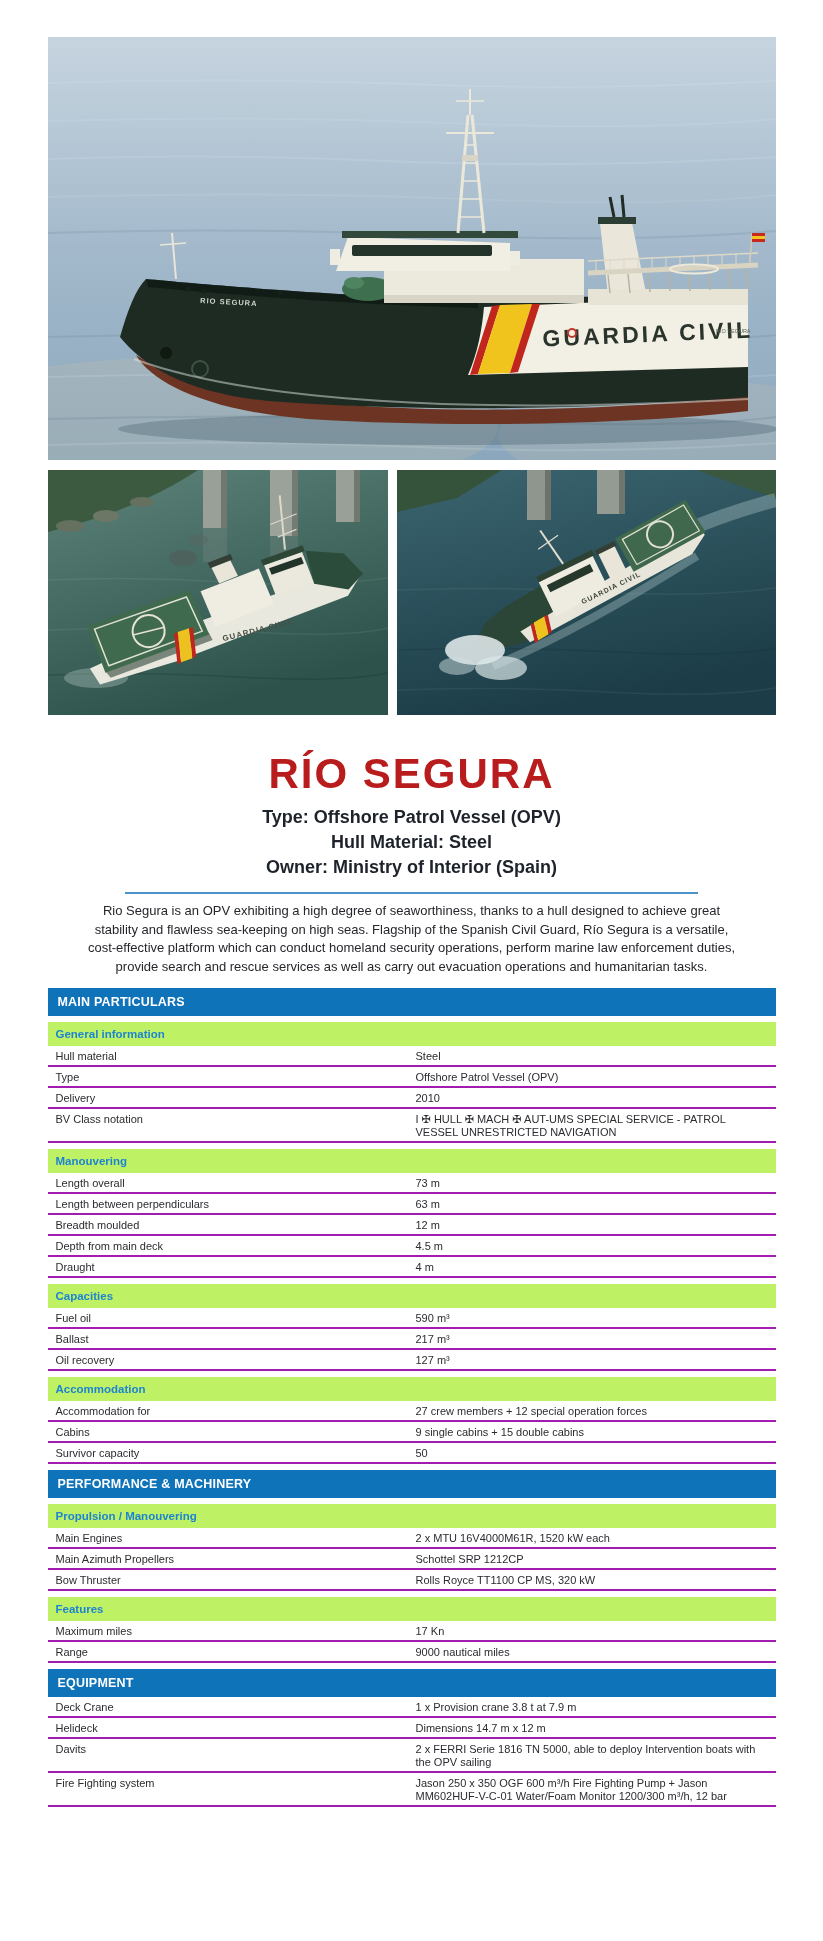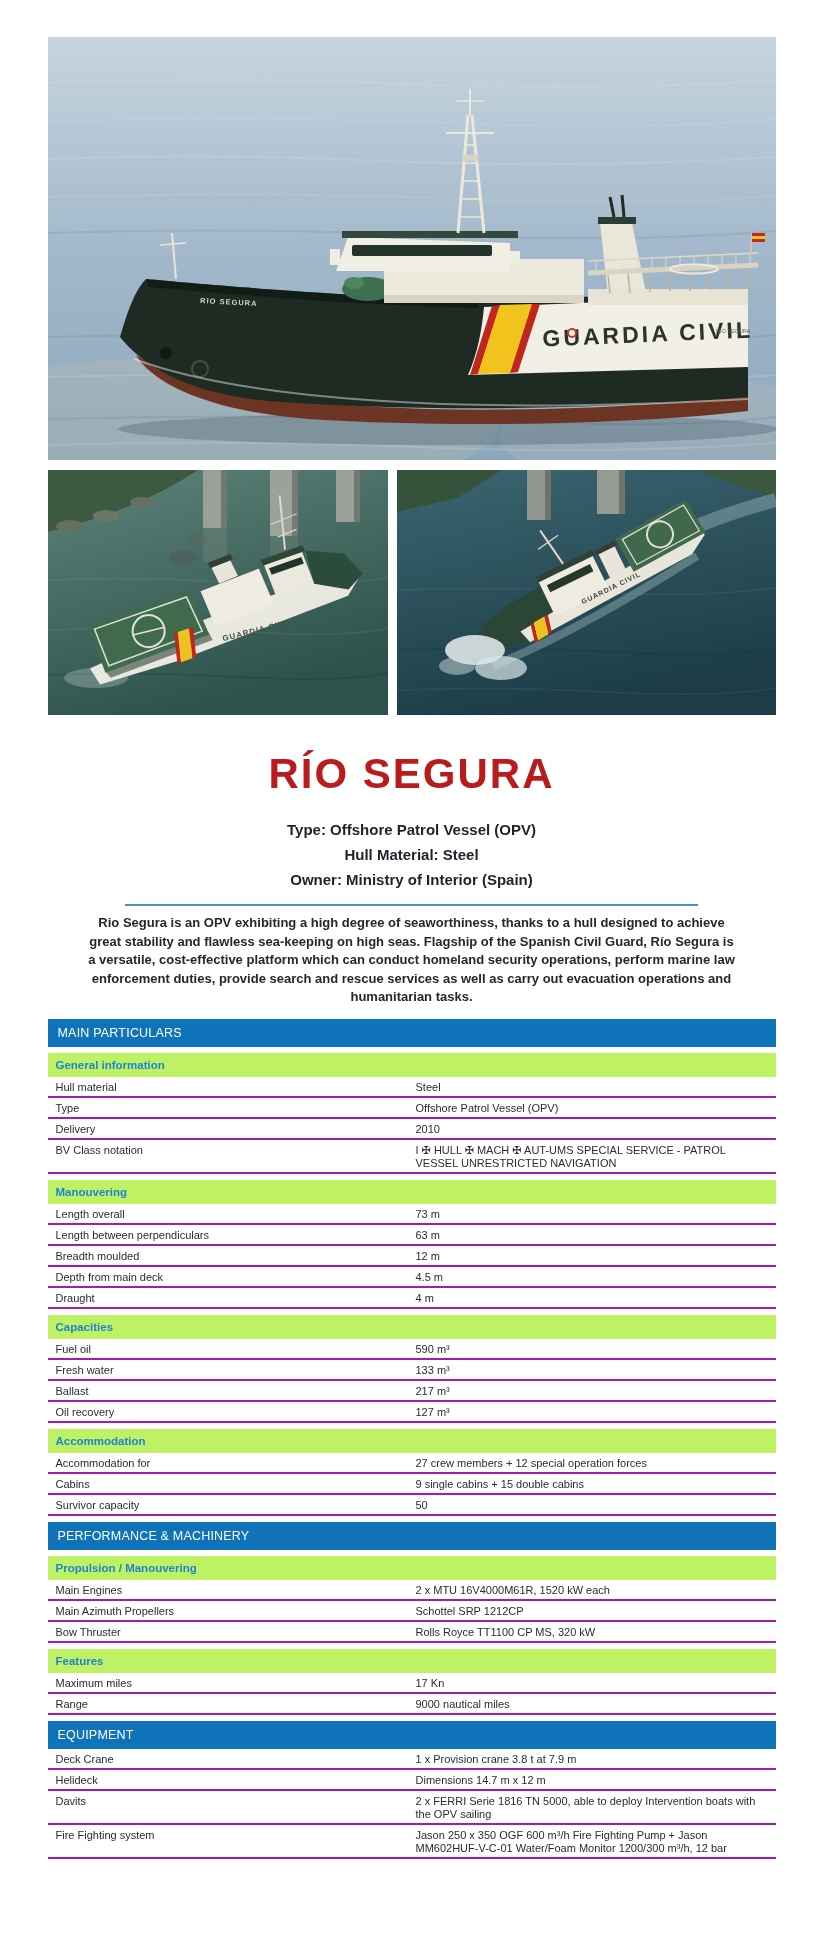--- a/index.html
+++ b/index.html
@@ -8,27 +8,27 @@
   .content{width:728px;margin:0 auto;padding-top:37px;}
 
   .photo-main{width:728px;height:423px;}
   .photo-row{display:flex;gap:9px;margin-top:10px;}
   .photo-left{width:340px;height:245px;}
   .photo-right{width:379px;height:245px;}
   svg{display:block;}
 
   .title-block{margin-top:40px;text-align:center;}
   .ship-title{font-size:42px;line-height:38px;font-weight:bold;color:#b91c1c;letter-spacing:2px;}
-  .subtitle{margin-top:24px;font-size:15px;font-weight:bold;color:#1d222b;line-height:25px;}
+  .subtitle{margin-top:12px;font-size:18px;font-weight:bold;color:#1d222b;line-height:25px;}
   .rule{width:573px;height:2px;background:#4a93c8;margin:12px auto 8px auto;}
-  .description{max-width:652px;margin:0 auto;font-size:13px;font-weight:bold;color:#26262c;line-height:18.5px;text-align:center;}
+  .description{max-width:652px;margin:0 auto;font-size:13px;font-weight:normal;color:#26262c;line-height:18.5px;text-align:center;}
 
   .spec-tables{margin-top:12px;}
   .spec-section{margin-bottom:6px;}
-  .section-header{background:#0f73b9;color:#ffffff;font-weight:normal;font-size:12.5px;padding:7px 10px;letter-spacing:.2px;}
+  .section-header{background:#0f73b9;color:#ffffff;font-weight:bold;font-size:12.5px;padding:7px 10px;letter-spacing:.2px;}
   .group-header{background:#bef264;color:#1e84d1;font-weight:bold;font-size:11.5px;padding:6px 8px;margin-top:6px;}
   .spec-row{display:flex;align-items:flex-start;border-bottom:2px solid #a21caf;padding:4px 8px 2px 8px;font-size:11px;line-height:13px;color:#2b2b31;}
   .spec-row .label{flex:0 0 354px;padding-right:6px;}
   .spec-row .value{flex:1;}
 </style>
 </head>
 <body>
 
 <div class="page">
   <div class="content">
@@ -301,24 +301,20 @@
           <div class="spec-row">
             <div class="label">Draught</div>
             <div class="value">4 m</div>
           </div>
           <div class="group-header">Capacities</div>
           <div class="spec-row">
             <div class="label">Fuel oil</div>
             <div class="value">590 m³</div>
           </div>
           <div class="spec-row">
-            <div class="label">Fresh water</div>
-            <div class="value">133 m³</div>
-          </div>
-          <div class="spec-row">
             <div class="label">Ballast</div>
             <div class="value">217 m³</div>
           </div>
           <div class="spec-row">
             <div class="label">Oil recovery</div>
             <div class="value">127 m³</div>
           </div>
           <div class="group-header">Accommodation</div>
           <div class="spec-row">
             <div class="label">Accommodation for</div>

